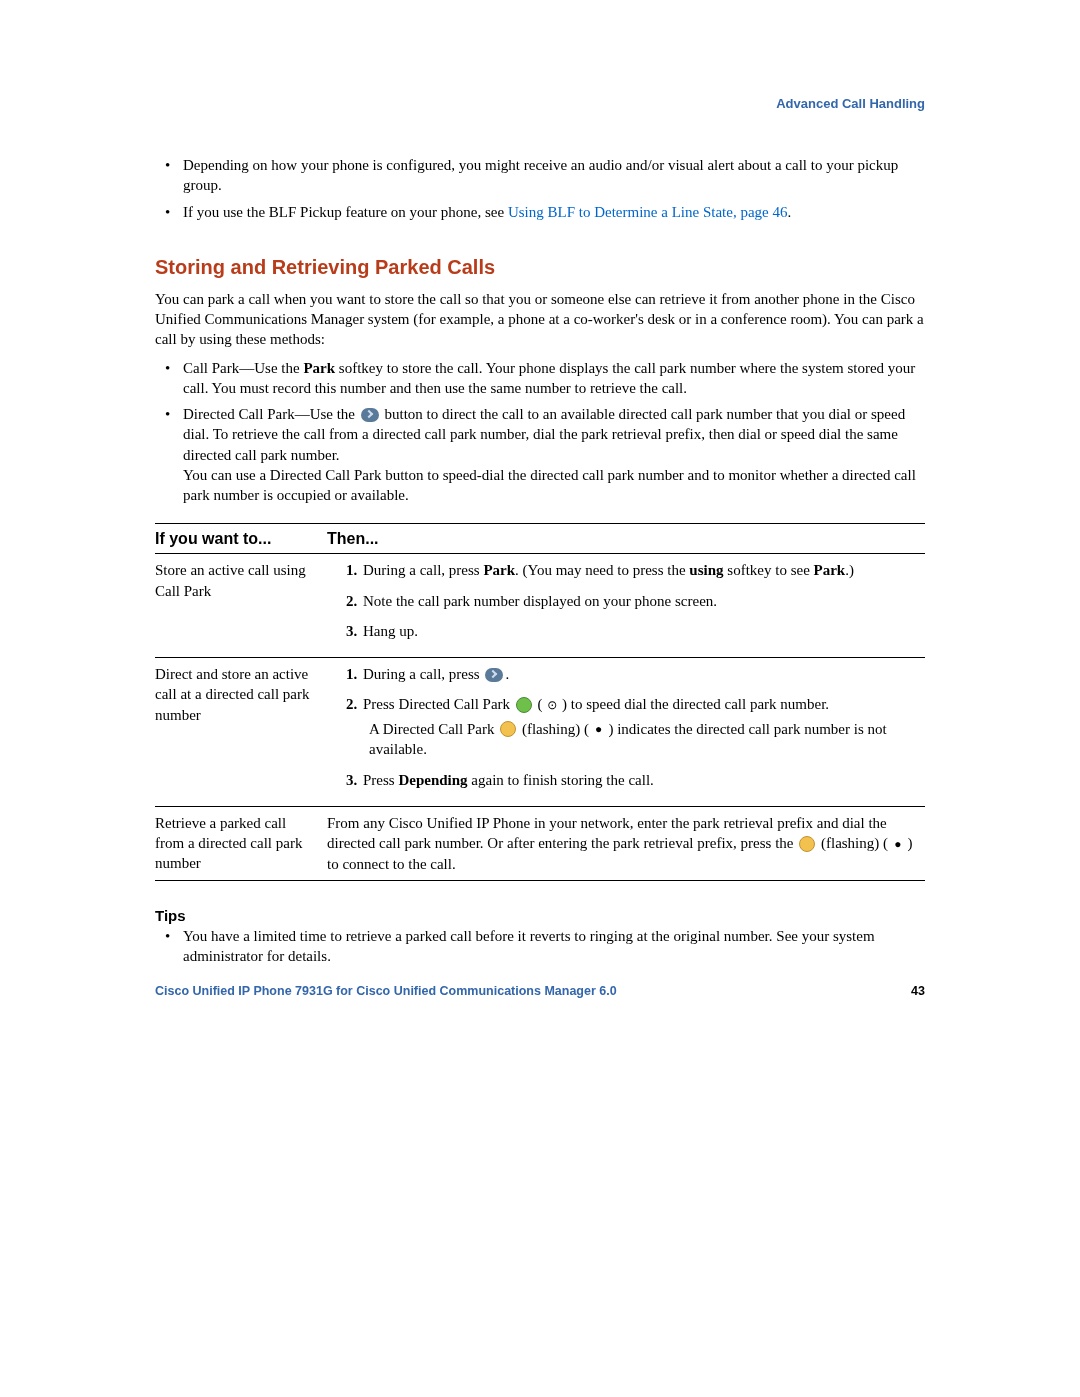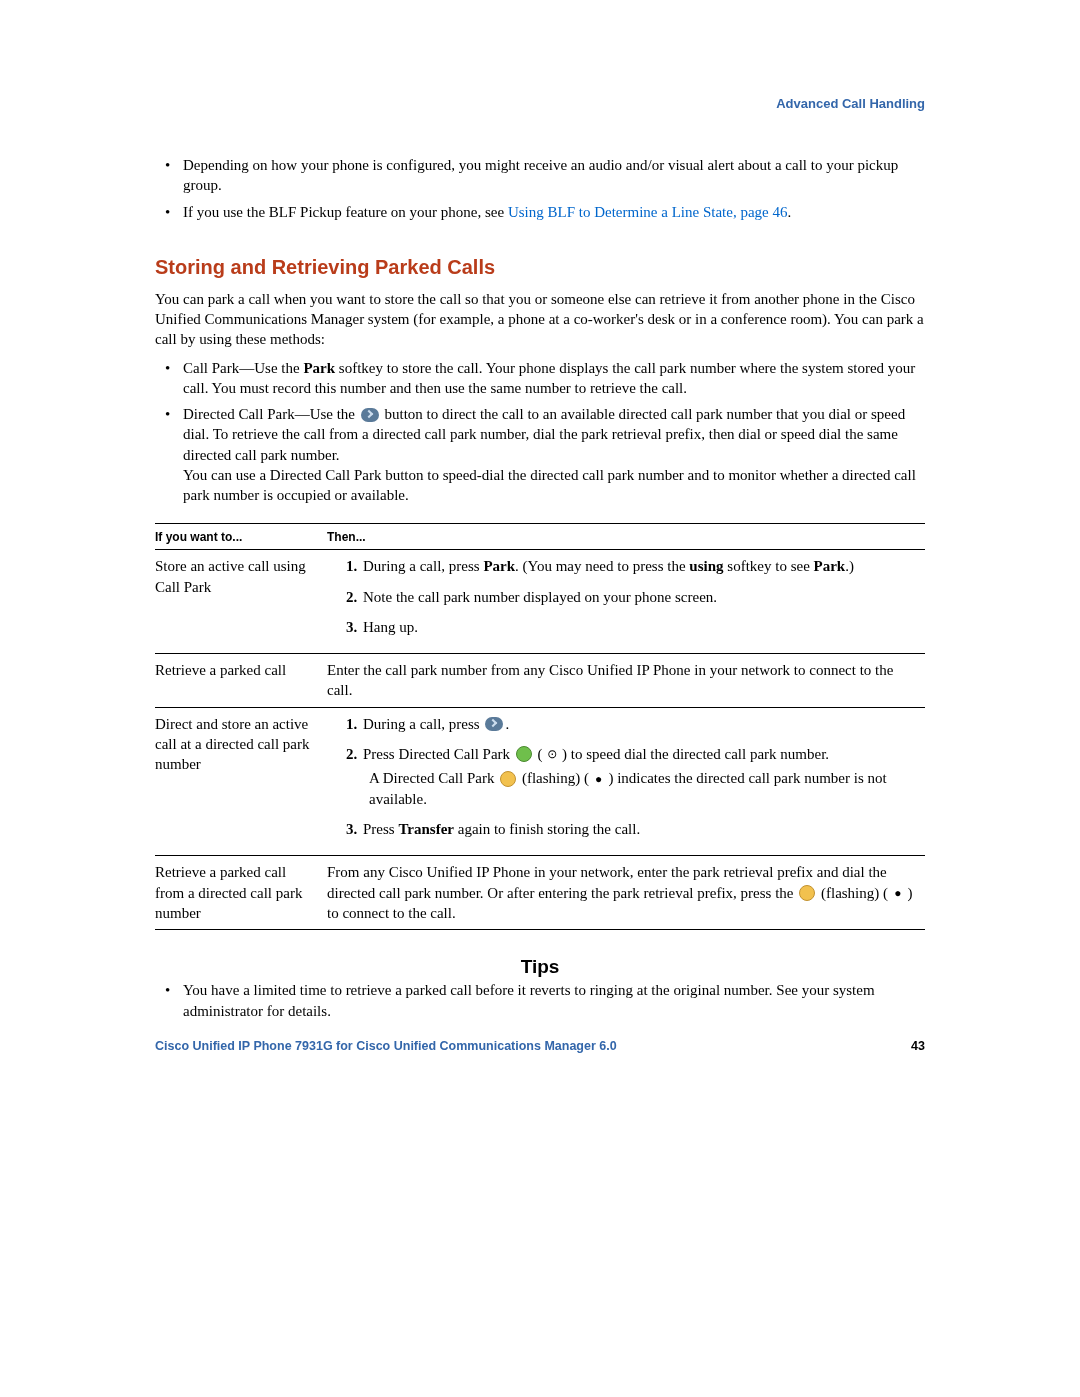--- a/index.html
+++ b/index.html
@@ -59,21 +59,21 @@
   table.instr {
     width: 100%;
     border-collapse: collapse;
     margin-top: 14px;
     font-size: 15px;
   }
   table.instr th {
     text-align: left;
     font-family: Arial, Helvetica, sans-serif;
     font-weight: bold;
-    font-size: 12px;
+    font-size: 16px;
     padding: 6px 8px 5px 0;
     border-top: 1px solid #000;
     border-bottom: 1px solid #000;
   }
   table.instr td {
     vertical-align: top;
     padding: 6px 8px 6px 0;
     border-bottom: 1px solid #000;
     line-height: 1.35;
   }
@@ -127,23 +127,22 @@
     text-align: center;
     vertical-align: middle;
     font-family: Arial, sans-serif;
     font-size: 12px;
     line-height: 1;
     margin-bottom: 2px;
   }
   h3.tips {
     font-family: Arial, Helvetica, sans-serif;
     font-weight: bold;
-    font-size: 19px;
+    font-size: 15px;
     margin: 26px 0 2px 0;
-    text-align: center;
   }
   .footer {
     display: flex;
     justify-content: space-between;
     font-family: Arial, Helvetica, sans-serif;
     font-weight: bold;
     font-size: 12.5px;
     color: #3366aa;
   }
   .footer .pnum {
@@ -199,40 +198,36 @@
           <ol class="steps">
             <li>
               <span>During a call, press </span><b>Park</b><span>. (You may need to press the </span><b>using</b><span> softkey to see </span><b>Park</b><span>.)</span>
             </li>
             <li>Note the call park number displayed on your phone screen.</li>
             <li>Hang up.</li>
           </ol>
         </td>
       </tr>
       <tr>
-        <td class="col1">Retrieve a parked call</td>
-        <td>Enter the call park number from any Cisco Unified IP Phone in your network to connect to the call.</td>
-      </tr>
-      <tr>
         <td class="col1">Direct and store an active call at a directed call park number</td>
         <td>
           <ol class="steps">
             <li>
               <span>During a call, press </span><span class="blue-dot transfer"></span>.
             </li>
             <li>
               <span>Press Directed Call Park </span><span class="green-dot"></span><span> ( </span><span class="sym">⊙</span><span> ) to speed dial the directed call park number.</span>
             </li>
           </ol>
           <div class="indent">
             <span>A Directed Call Park </span><span class="amber-dot"></span><span> (flashing) ( </span><span class="sym">●</span><span> ) indicates the directed call park number is not available.</span>
           </div>
           <ol class="steps" start="3">
             <li>
-              <span>Press </span><b>Transfer</b><span> again to finish storing the call.</span>
+              <span>Press </span><b>Depending</b><span> again to finish storing the call.</span>
             </li>
           </ol>
         </td>
       </tr>
       <tr>
         <td class="col1">Retrieve a parked call from a directed call park number</td>
         <td>
           <span>From any Cisco Unified IP Phone in your network, enter the park retrieval prefix and dial the directed call park number. Or after entering the park retrieval prefix, press the </span><span class="amber-dot"></span><span> (flashing) ( </span><span class="sym">●</span><span> ) to connect to the call.</span>
         </td>
       </tr>

